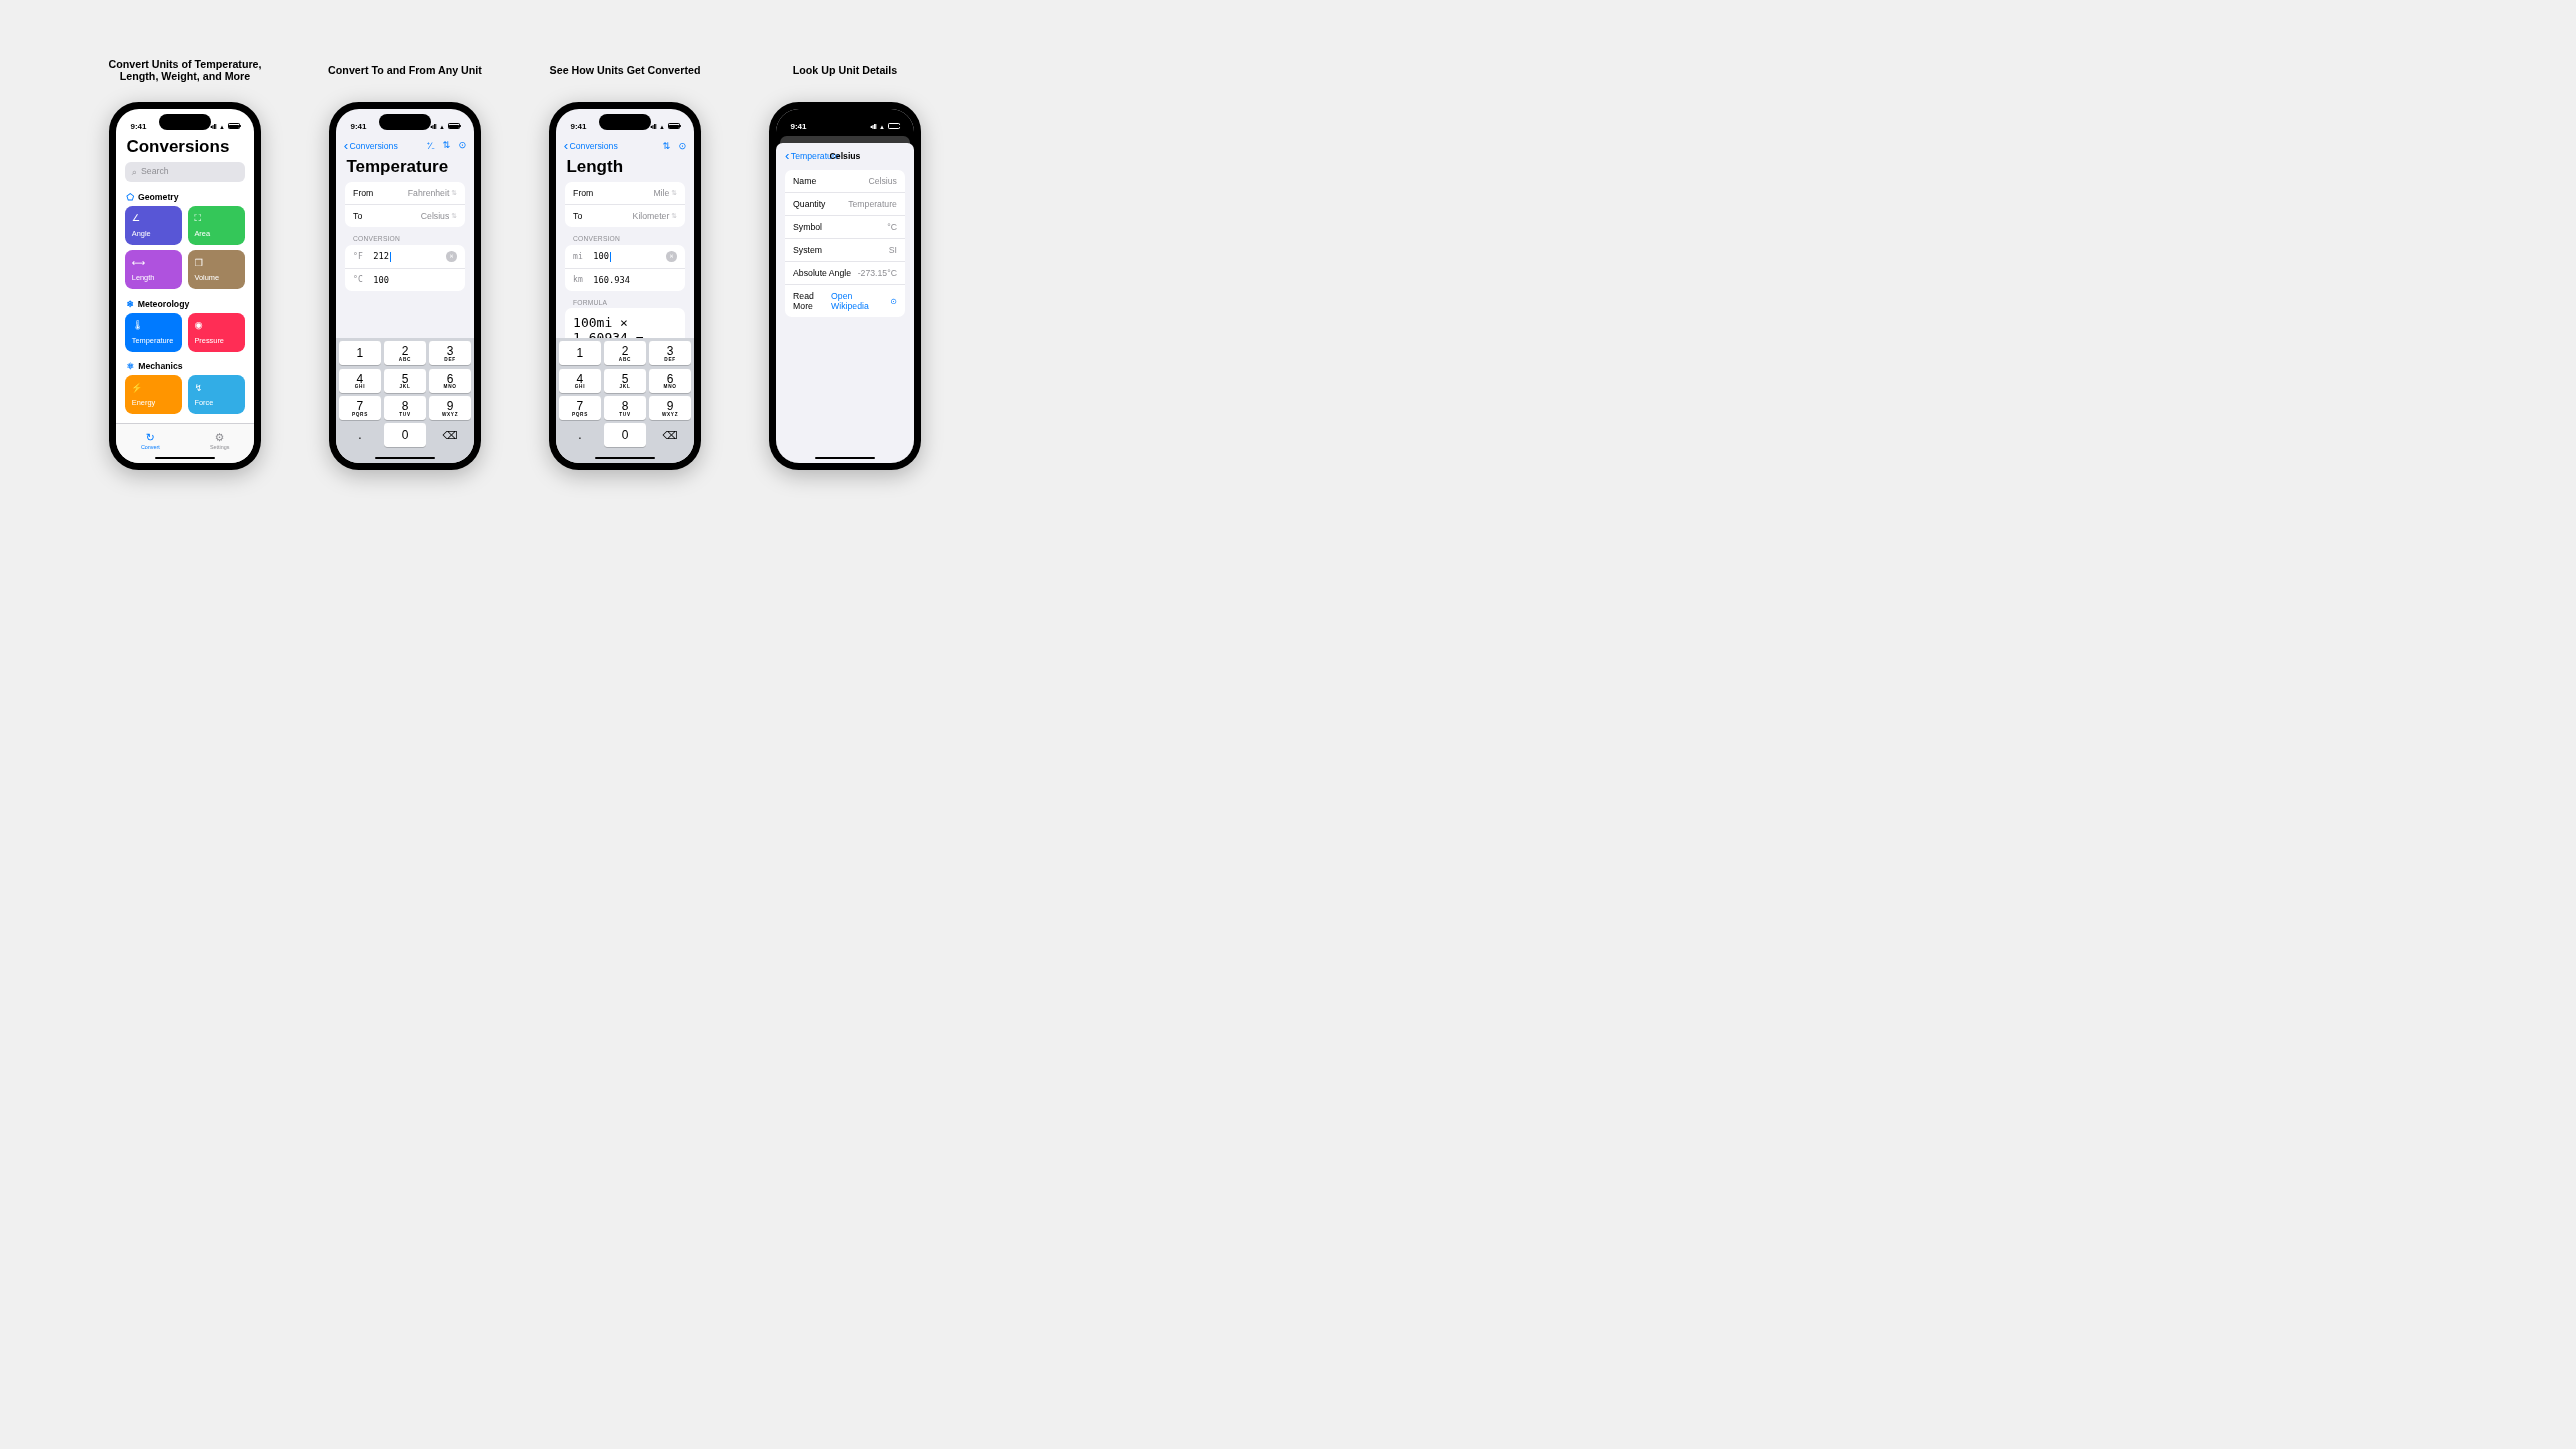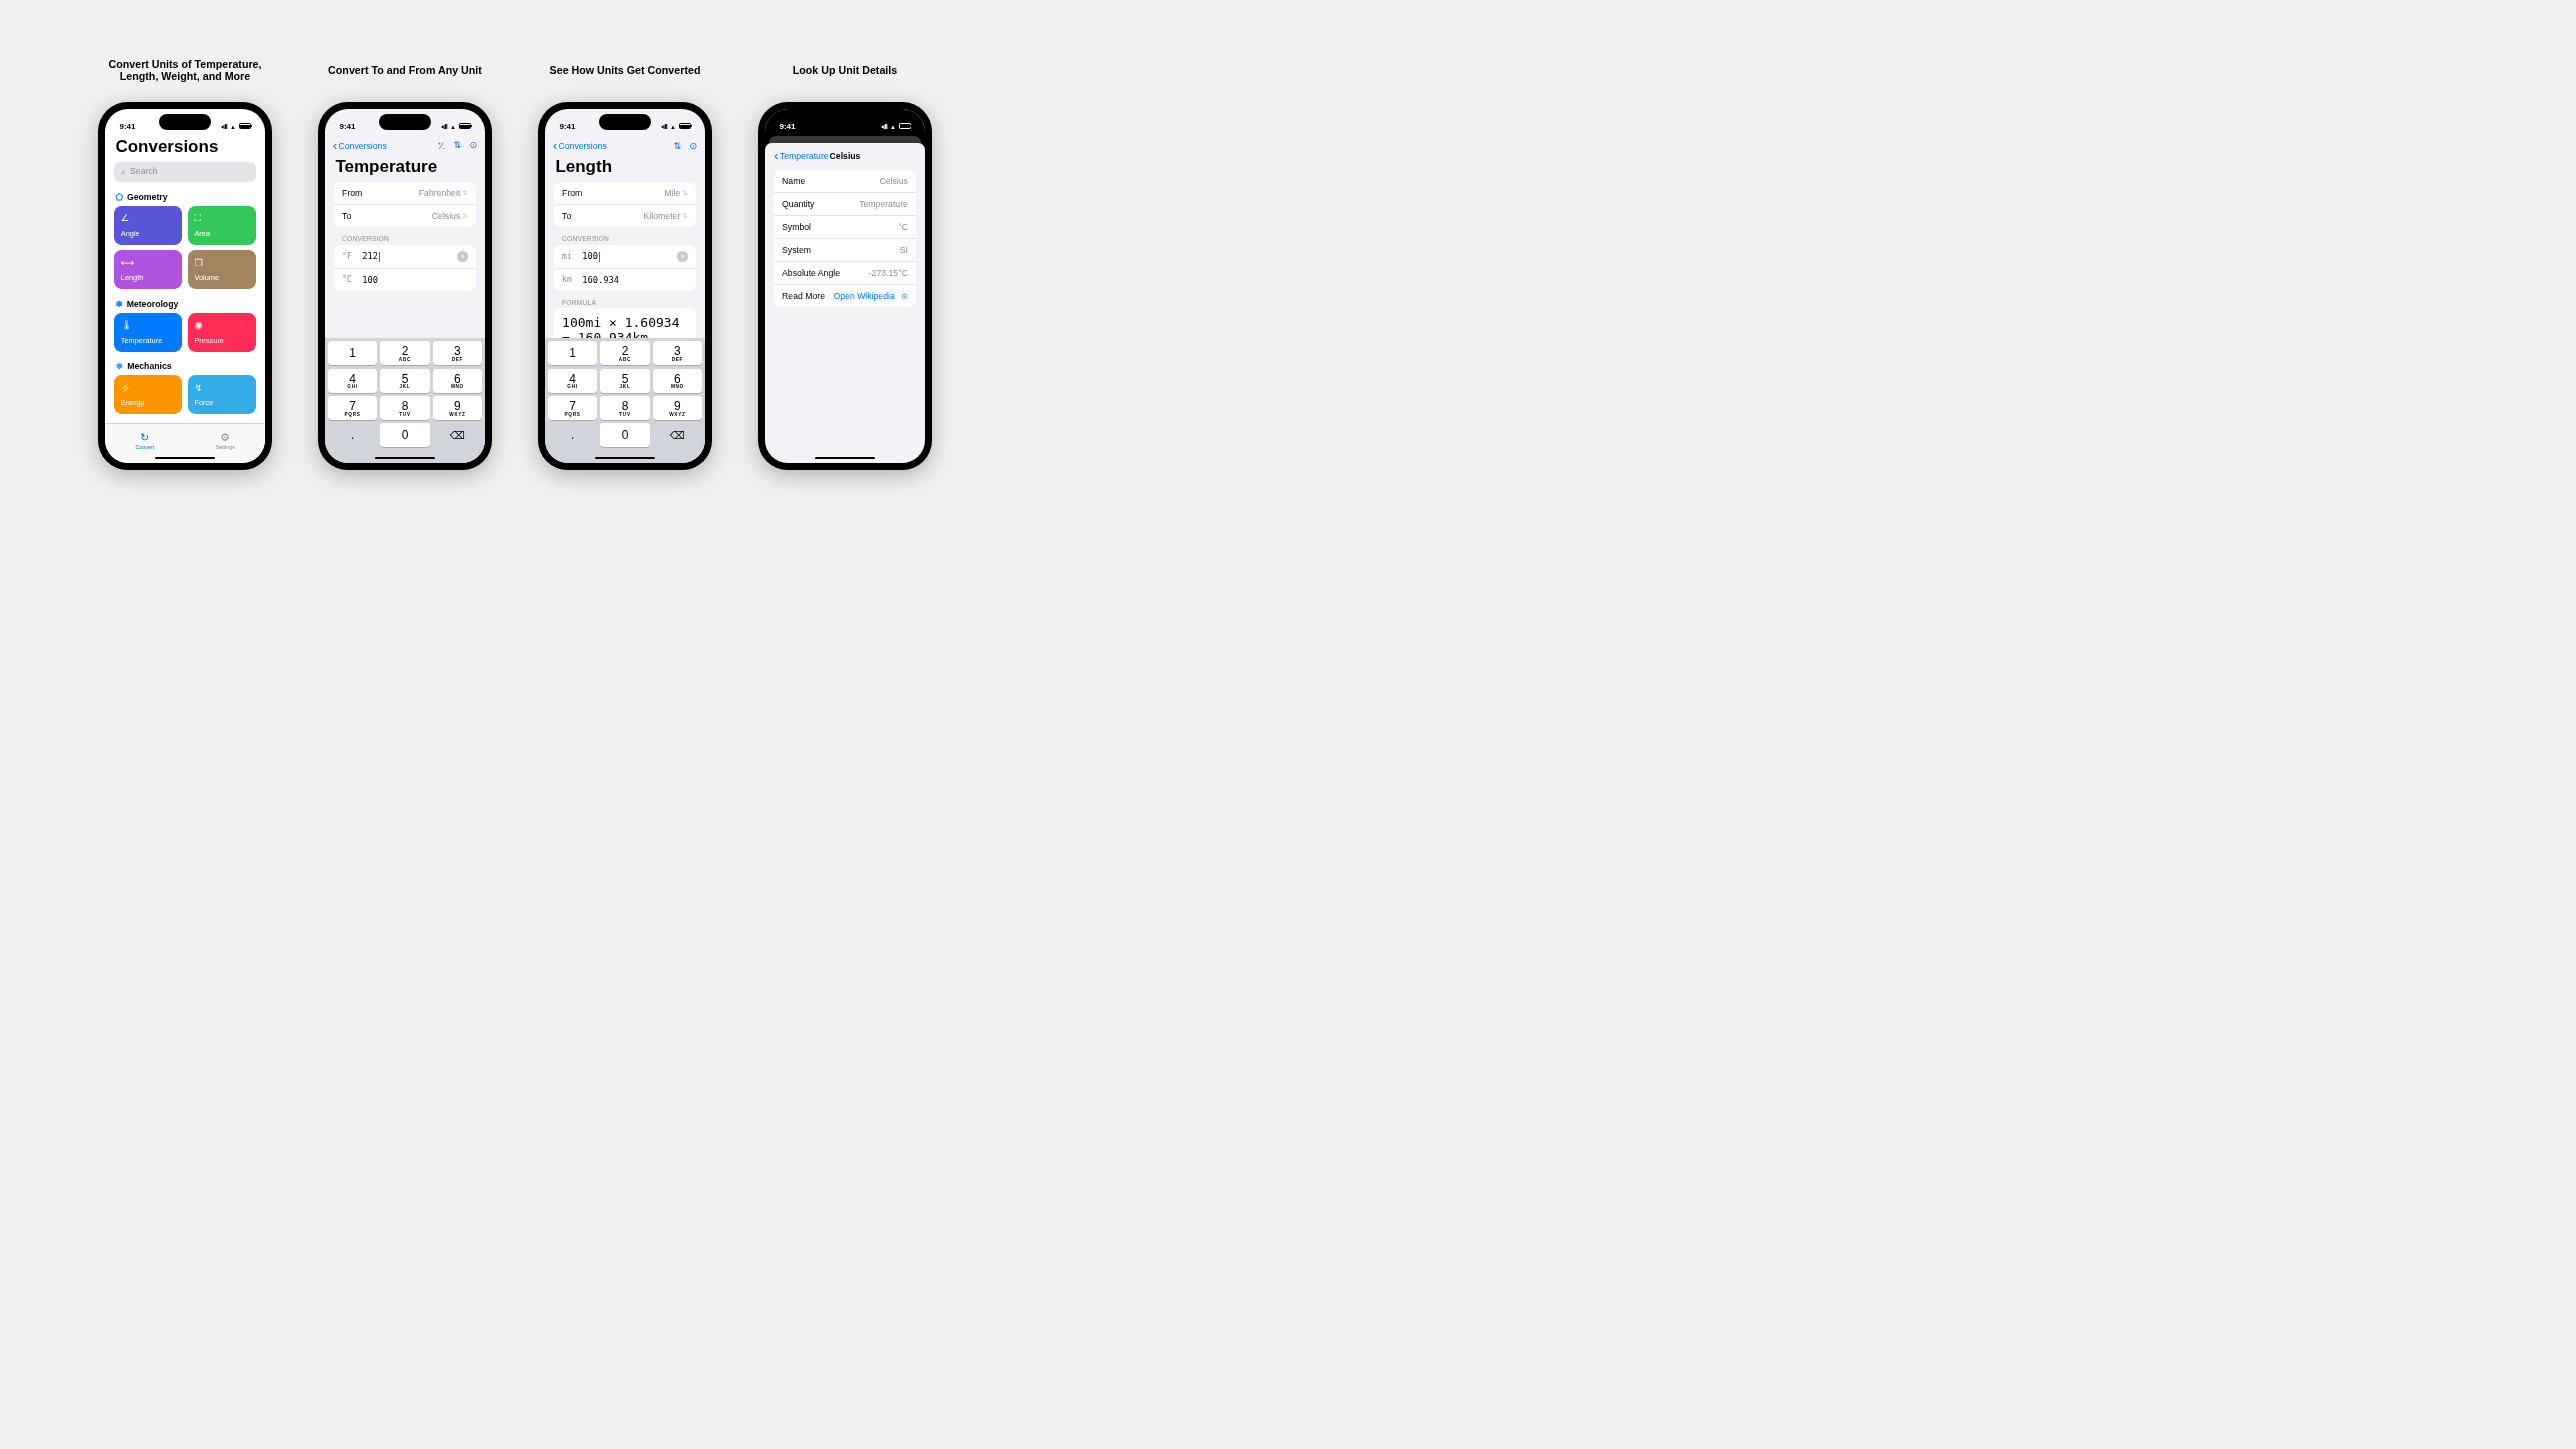--- a/index.html
+++ b/index.html
@@ -28,21 +28,21 @@
   font-weight: 600;
   text-align: center;
   color: #000;
   height: 32px;
   display: flex;
   align-items: center;
   justify-content: center;
   margin-bottom: 16px;
 }
 .phone {
-  width: 174px;
+  width: 152px;
   height: 368px;
   background: #000;
   border-radius: 29.5px;
   padding: 6.7px;
   position: relative;
   box-shadow: 0 5.4px 21.5px rgba(0,0,0,0.25);
 }
 .notch {
   position: absolute;
   top: 12px;
@@ -192,21 +192,21 @@
   display: flex;
   justify-content: space-between;
   align-items: center;
   padding: 6px 8px;
   border-bottom: 0.3px solid #e5e5ea;
   font-size: 8.7px;
 }
 .form-row:last-child { border-bottom: none; }
 .form-label { color: #000; }
 .form-value { color: #8e8e93; display: flex; align-items: center; gap: 2px; }
-.form-value.link { color: #007aff; text-align: center; }
+.form-value.link { color: #007aff; }
 .chevrons::after { content: "⇅"; font-size: 6.7px; color: #c7c7cc; }
 .safari::after { content: "⊙"; font-size: 8px; }
 
 .grp-label {
   font-size: 6.7px;
   color: #8e8e93;
   padding: 0 17.4px 2.7px;
   text-transform: uppercase;
   letter-spacing: 0.2px;
 }

